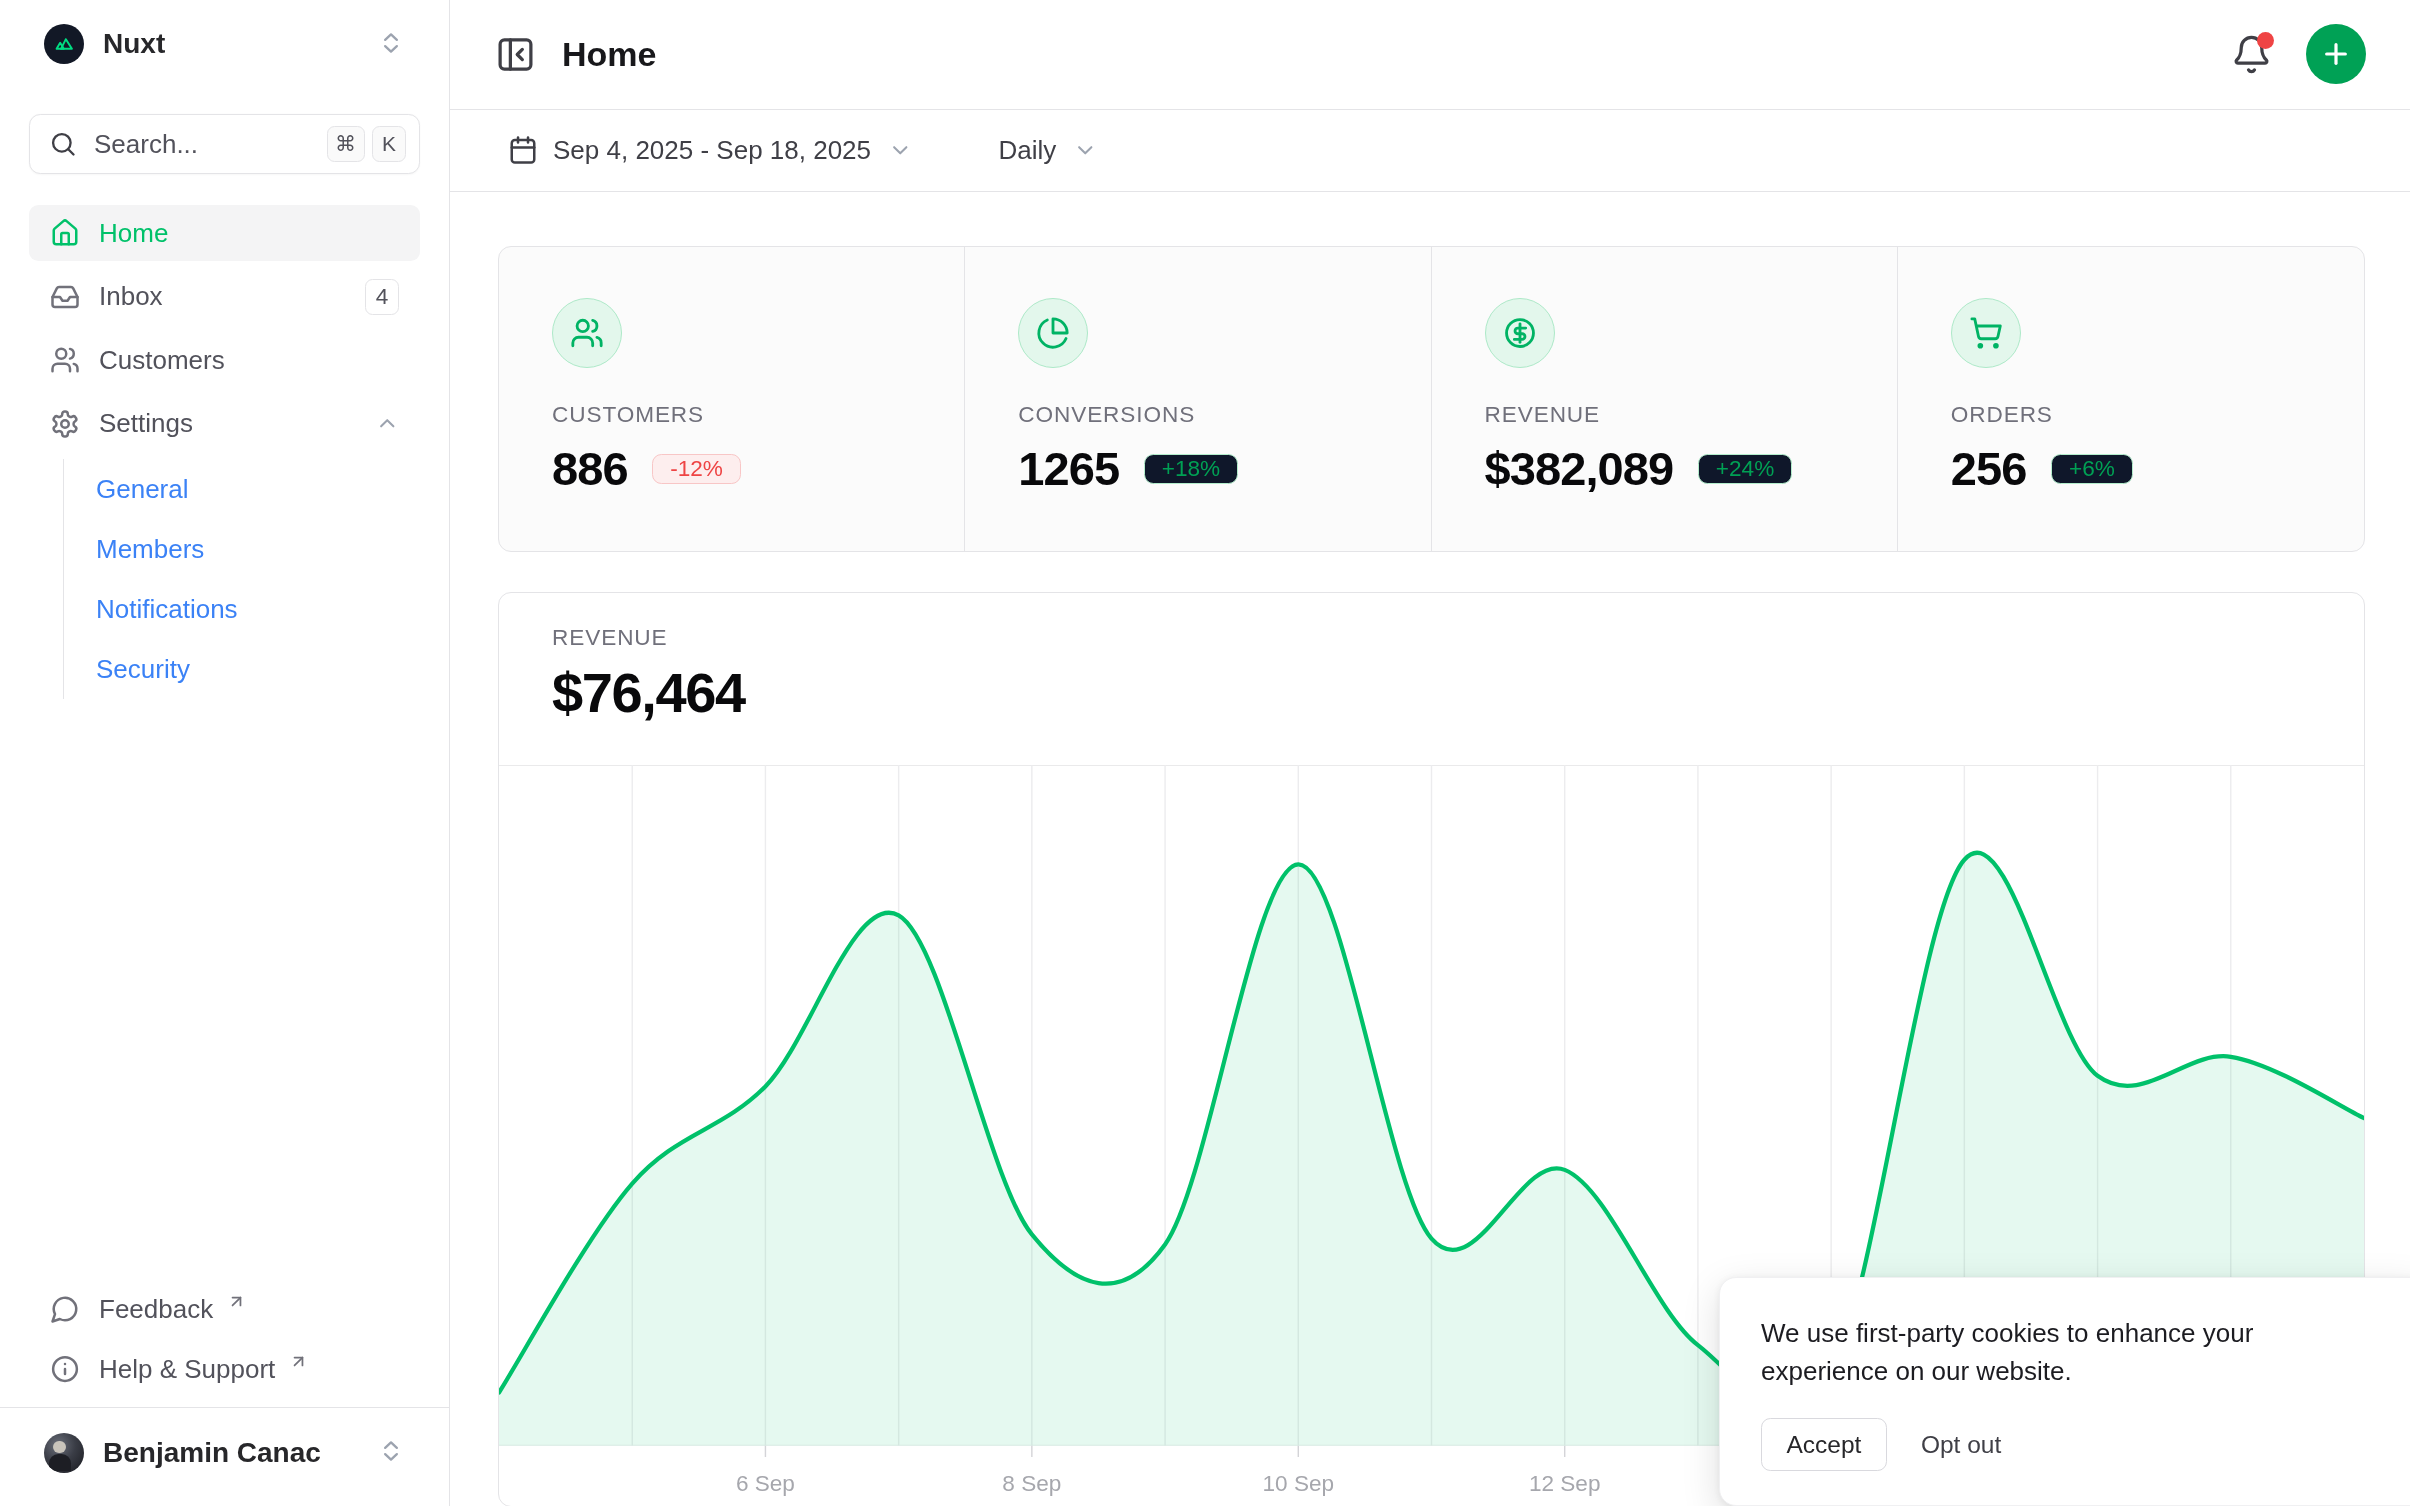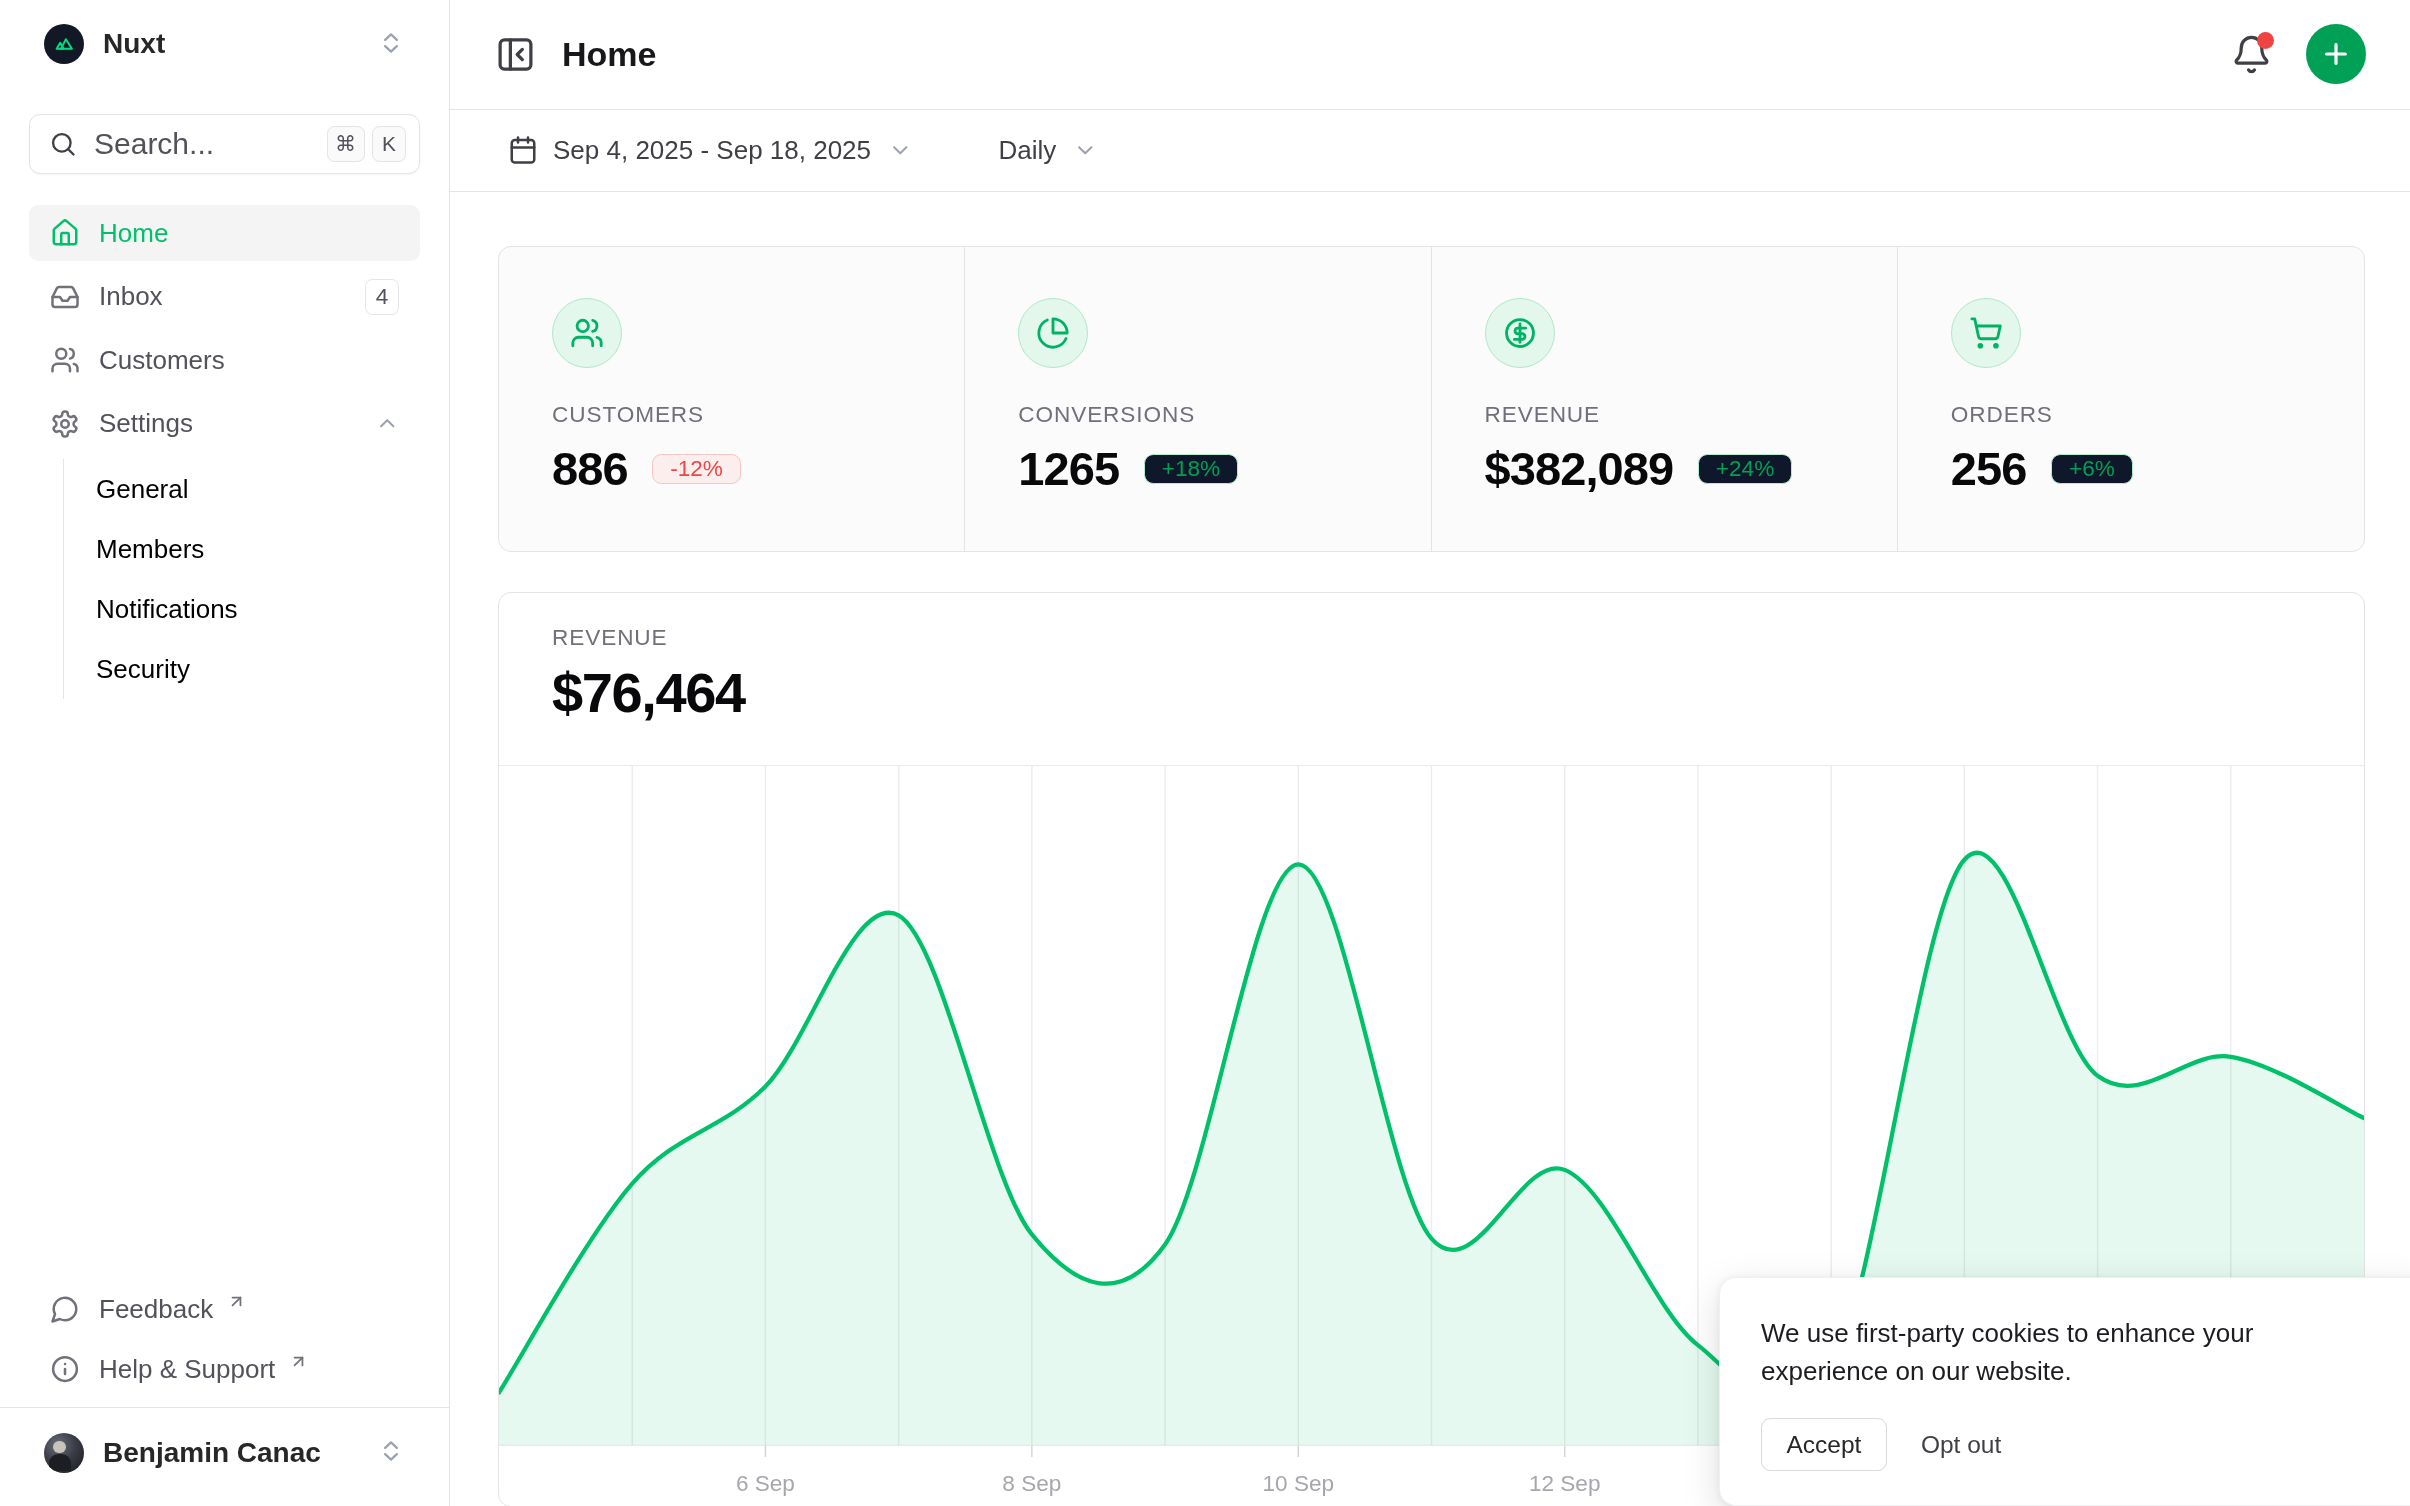--- a/index.html
+++ b/index.html
@@ -9,34 +9,34 @@
 
   
   .sidebar { width:450px; min-width:450px; height:100%; border-right:0.9px solid #e4e4e7; display:flex; flex-direction:column; padding:10px 29px 0 29px; background:#fff; }
   .ws-row { display:flex; align-items:center; height:68px; padding:0 15px; margin-bottom:36px; border-radius:9.4px; cursor:pointer; }
   .ws-logo { width:40px; height:40px; border-radius:50%; background:#121826; display:flex; align-items:center; justify-content:center; }
   .ws-name { font-size:28px; font-weight:600; color:#27272a; margin-left:19px; flex:1; }
   .updown { color:#9ca3af; }
 
   .searchbox { height:60px; border:0.9px solid #e4e4e7; border-radius:11.3px; background:#fff; display:flex; align-items:center; padding:0 13px 0 19px; box-shadow:0 0.9px 1.9px rgba(0,0,0,.03); cursor:text; }
   .searchbox .mag { color:#3f3f46; display:flex; }
-  .searchbox .ph { font-size:30px; color:#52525b; margin-left:17px; flex:1; }
+  .searchbox .ph { font-size:26px; color:#52525b; margin-left:17px; flex:1; }
   .kbd { min-width:34px; height:36px; padding:0 7.5px; border:0.9px solid #e4e4e7; background:#fafafa; border-radius:7.5px; font-size:21px; color:#52525b; display:flex; align-items:center; justify-content:center; margin-left:7.5px; }
 
   .nav { margin-top:31px; display:flex; flex-direction:column; gap:7.5px; }
   .nav-item { height:56px; border-radius:9.4px; display:flex; align-items:center; padding:0 21px; gap:19px; color:#52525b; font-size:26px; font-weight:500; cursor:pointer; }
   .nav-item .nicon { display:flex; color:#71717a; }
   .nav-item.active { background:#f4f4f5; color:#00c16a; }
   .nav-item.active .nicon { color:#00c16a; }
   .nav-item .grow { flex:1; }
   .nav-badge { min-width:34px; height:36px; padding:0 8.5px; border:0.9px solid #e4e4e7; border-radius:7.5px; background:#fff; font-size:22.6px; color:#52525b; display:flex; align-items:center; justify-content:center; }
   .chev { color:#9ca3af; display:flex; }
 
   .subnav { margin-left:34px; border-left:0.9px solid #e4e4e7; display:flex; flex-direction:column; }
-  .subnav-item { height:60px; display:flex; align-items:center; padding-left:32px; font-size:26px; color:#000000; cursor:pointer; border-radius:9.4px; }
+  .subnav-item { height:60px; display:flex; align-items:center; padding-left:32px; font-size:26px; color:#3b82f6; cursor:pointer; border-radius:9.4px; }
 
   .side-spacer { flex:1; }
   .side-foot { display:flex; flex-direction:column; padding-bottom:9.4px; }
   .foot-item { height:60px; display:flex; align-items:center; gap:19px; padding:0 21px; font-size:26px; color:#52525b; cursor:pointer; border-radius:9.4px; }
   .foot-item .nicon { display:flex; color:#71717a; }
   .ext { position:relative; top:-7.5px; left:-5.6px; color:#71717a; display:inline-flex; }
   .side-divider { height:0.9px; background:#e4e4e7; margin:7.5px -29px 0; }
   .user-row { height:90px; display:flex; align-items:center; gap:19px; padding:0 15px; cursor:pointer; }
   .avatar { width:40px; height:40px; border-radius:50%; background:radial-gradient(circle at 35% 30%, #6b6f7a 0%, #3a3d46 45%, #17181d 100%); position:relative; overflow:hidden; }
   .avatar:after { content:""; position:absolute; left:9.4px; top:8.5px; width:12.2px; height:12.2px; border-radius:50%; background:#c9c4bb; }

